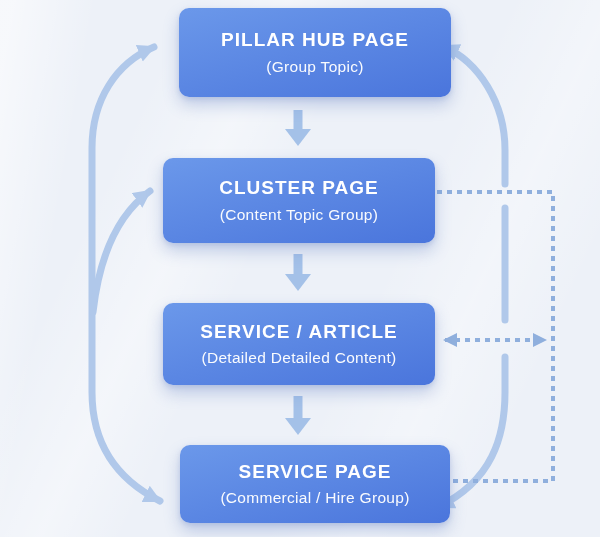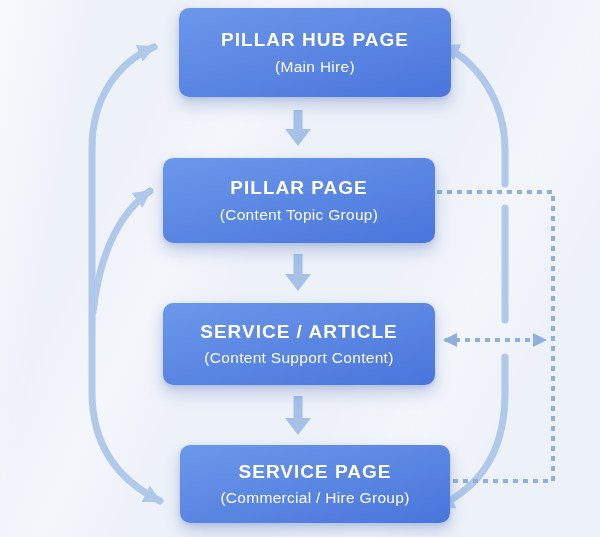--- a/index.html
+++ b/index.html
@@ -88,31 +88,31 @@
     <path class="edge-down" d="M 298 254 L 298 276" marker-end="url(#mk-down)"></path>
     <path class="edge-down" d="M 298 396 L 298 420" marker-end="url(#mk-down)"></path>
 
     <path class="edge-dash" d="M 437 192 L 553 192 L 553 481 L 433 481" marker-end="url(#mk-dash)"></path>
 
     <path class="edge-dash" d="M 445 340 L 545 340" marker-start="url(#mk-dash)" marker-end="url(#mk-dash)"></path>
   </svg>
 
   <div class="node node-1">
     <div class="node-title">PILLAR HUB PAGE</div>
-    <div class="node-subtitle">(Main Hire)</div>
+    <div class="node-subtitle">(Group Topic)</div>
   </div>
 
   <div class="node node-2">
-    <div class="node-title">PILLAR PAGE</div>
+    <div class="node-title">CLUSTER PAGE</div>
     <div class="node-subtitle">(Content Topic Group)</div>
   </div>
 
   <div class="node node-3">
     <div class="node-title">SERVICE / ARTICLE</div>
-    <div class="node-subtitle">(Content Support Content)</div>
+    <div class="node-subtitle">(Detailed Detailed Content)</div>
   </div>
 
   <div class="node node-4">
     <div class="node-title">SERVICE PAGE</div>
     <div class="node-subtitle">(Commercial / Hire Group)</div>
   </div>
 
 </div>
 
 </body></html>

